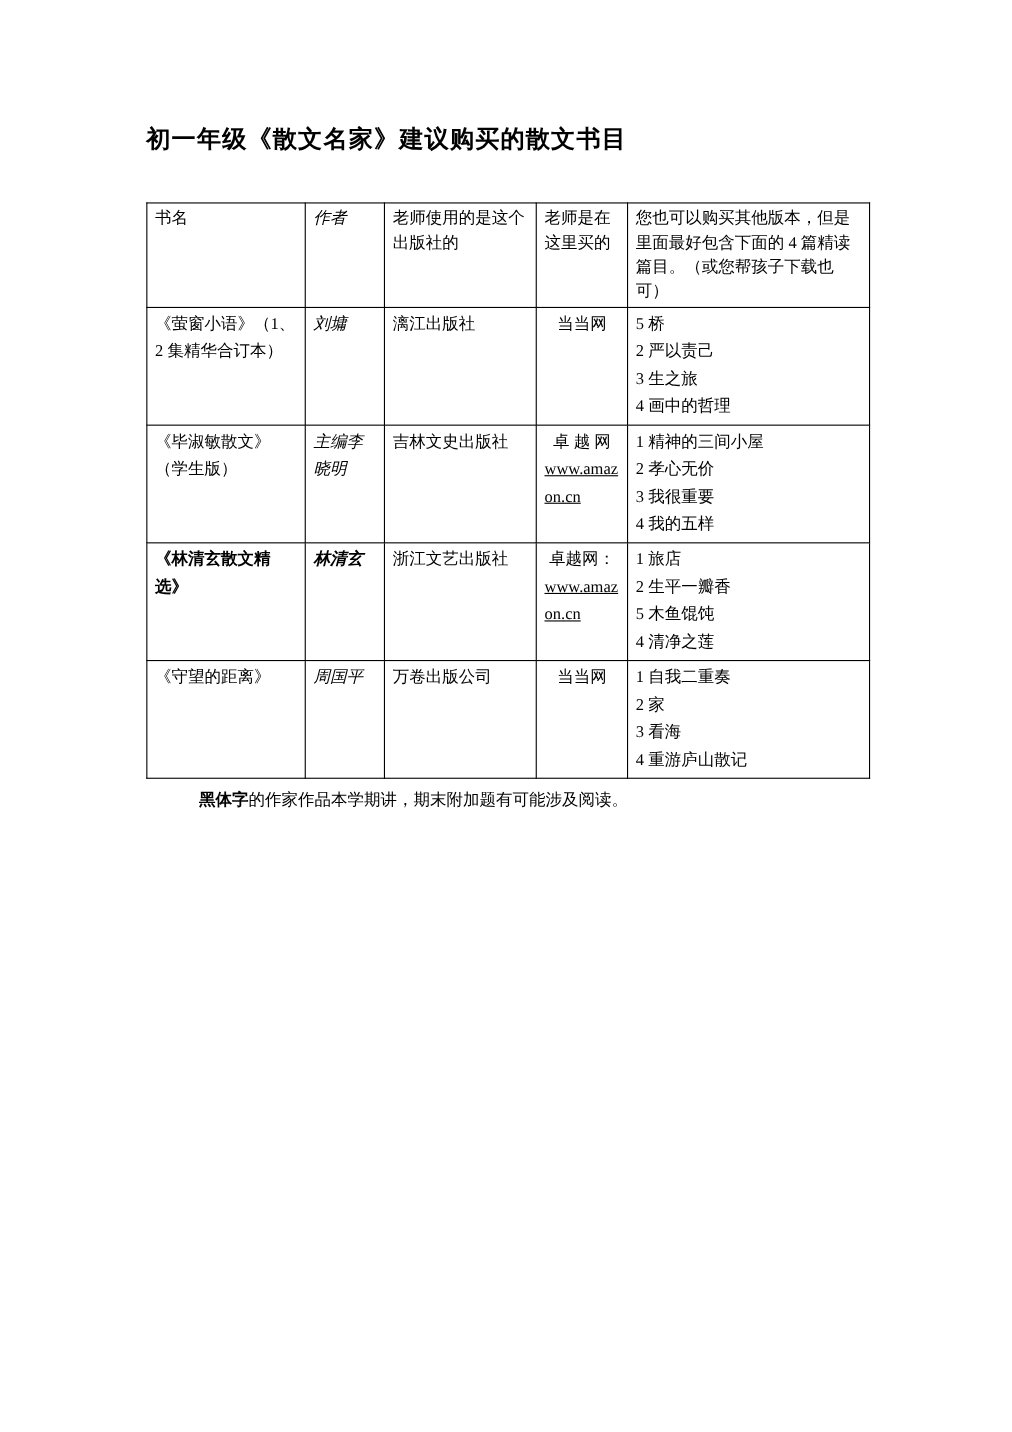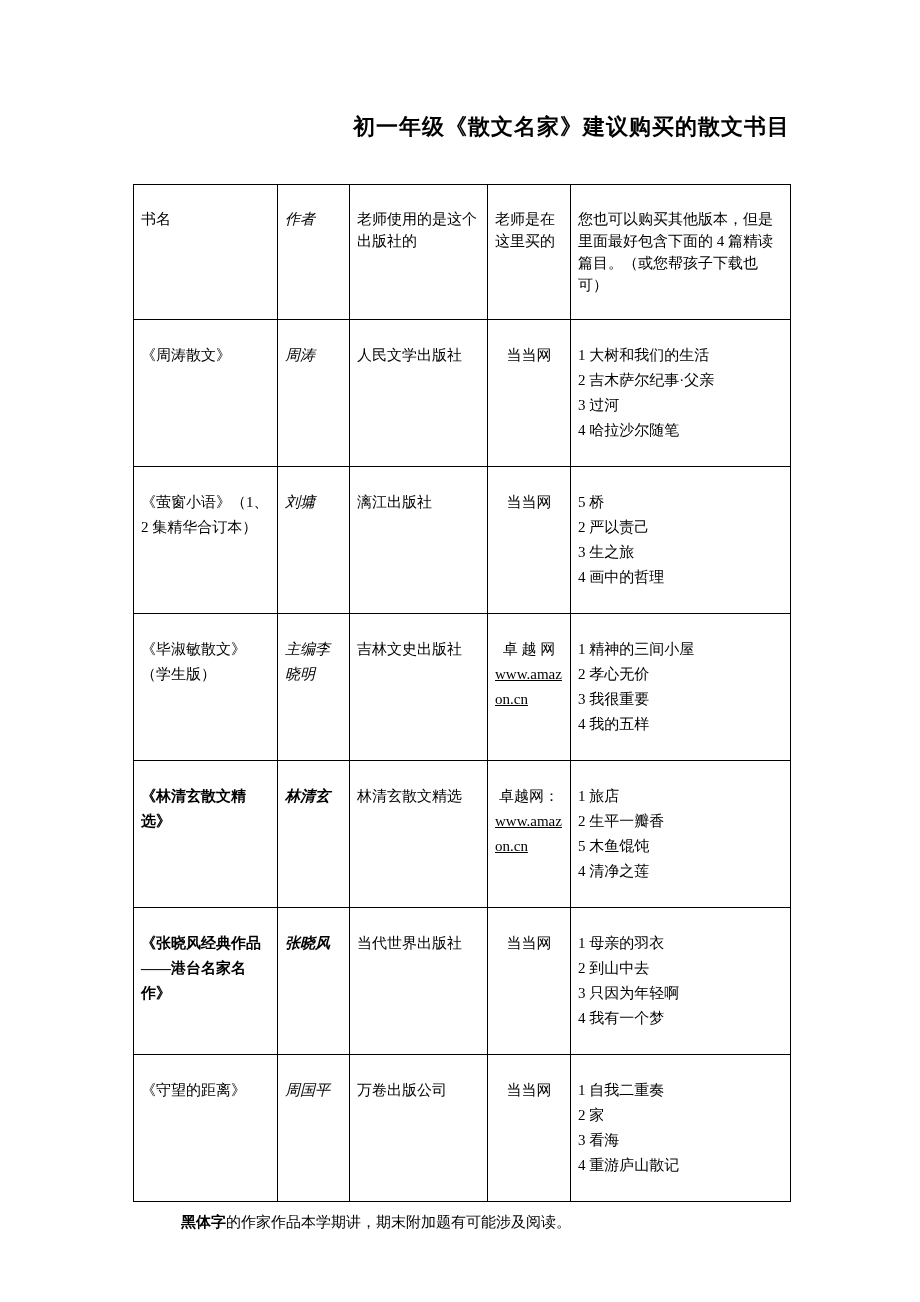--- a/index.html
+++ b/index.html
@@ -10,34 +10,34 @@
     font-family: "Liberation Serif", "DejaVu Serif", serif;
     color: #000000;
     overflow: hidden;
   }
   .page {
     padding: 112px 130px 0 133px;
   }
   .doc-title {
     font-size: 22px;
     font-weight: bold;
-    text-align: right;
+    text-align: left;
     letter-spacing: 1px;
     margin-bottom: 42px;
   }
   table.book-table {
     border-collapse: collapse;
     table-layout: fixed;
     width: 657px;
   }
   .book-table th,
   .book-table td {
     border: 1px solid #000000;
     vertical-align: top;
-    padding: 23px 7px;
+    padding: 3px 7px;
     font-size: 15px;
     font-weight: normal;
     text-align: left;
     word-break: break-all;
   }
   .book-table thead th {
     line-height: 22px;
   }
   .book-table tbody td {
     line-height: 25px;
@@ -86,34 +86,20 @@
       <tr>
         <th class="col-title">书名</th>
         <th class="col-author">作者</th>
         <th class="col-publisher">老师使用的是这个出版社的</th>
         <th class="col-store">老师是在这里买的</th>
         <th class="col-readings">您也可以购买其他版本，但是里面最好包含下面的 4 篇精读篇目。（或您帮孩子下载也可）</th>
       </tr>
     </thead>
     <tbody>
         <tr>
-          <td class="col-title">《周涛散文》</td>
-          <td class="col-author">周涛</td>
-          <td class="col-publisher">人民文学出版社</td>
-          <td class="col-store">
-            <div>当当网</div>
-          </td>
-          <td class="col-readings">
-            <div class="reading-line">1 大树和我们的生活</div>
-            <div class="reading-line">2 吉木萨尔纪事·父亲</div>
-            <div class="reading-line">3 过河</div>
-            <div class="reading-line">4 哈拉沙尔随笔</div>
-          </td>
-        </tr>
-        <tr>
           <td class="col-title">《萤窗小语》（1、2 集精华合订本）</td>
           <td class="col-author">刘墉</td>
           <td class="col-publisher">漓江出版社</td>
           <td class="col-store">
             <div>当当网</div>
           </td>
           <td class="col-readings">
             <div class="reading-line">5 桥</div>
             <div class="reading-line">2 严以责己</div>
             <div class="reading-line">3  生之旅</div>
@@ -131,44 +117,30 @@
           <td class="col-readings">
             <div class="reading-line">1 精神的三间小屋</div>
             <div class="reading-line">2 孝心无价</div>
             <div class="reading-line">3 我很重要</div>
             <div class="reading-line">4 我的五样</div>
           </td>
         </tr>
         <tr class="bold-row">
           <td class="col-title">《林清玄散文精选》</td>
           <td class="col-author">林清玄</td>
-          <td class="col-publisher">林清玄散文精选</td>
+          <td class="col-publisher">浙江文艺出版社</td>
           <td class="col-store">
             <div>卓越网：</div>
             <div class="store-link">www.amazon.cn</div>
           </td>
           <td class="col-readings">
             <div class="reading-line">1  旅店</div>
             <div class="reading-line">2  生平一瓣香</div>
             <div class="reading-line">5  木鱼馄饨</div>
             <div class="reading-line">4  清净之莲</div>
-          </td>
-        </tr>
-        <tr class="bold-row">
-          <td class="col-title">《张晓风经典作品——港台名家名作》</td>
-          <td class="col-author">张晓风</td>
-          <td class="col-publisher">当代世界出版社</td>
-          <td class="col-store">
-            <div>当当网</div>
-          </td>
-          <td class="col-readings">
-            <div class="reading-line">1 母亲的羽衣</div>
-            <div class="reading-line">2 到山中去</div>
-            <div class="reading-line">3 只因为年轻啊</div>
-            <div class="reading-line">4 我有一个梦</div>
           </td>
         </tr>
         <tr>
           <td class="col-title">《守望的距离》</td>
           <td class="col-author">周国平</td>
           <td class="col-publisher">万卷出版公司</td>
           <td class="col-store">
             <div>当当网</div>
           </td>
           <td class="col-readings">

